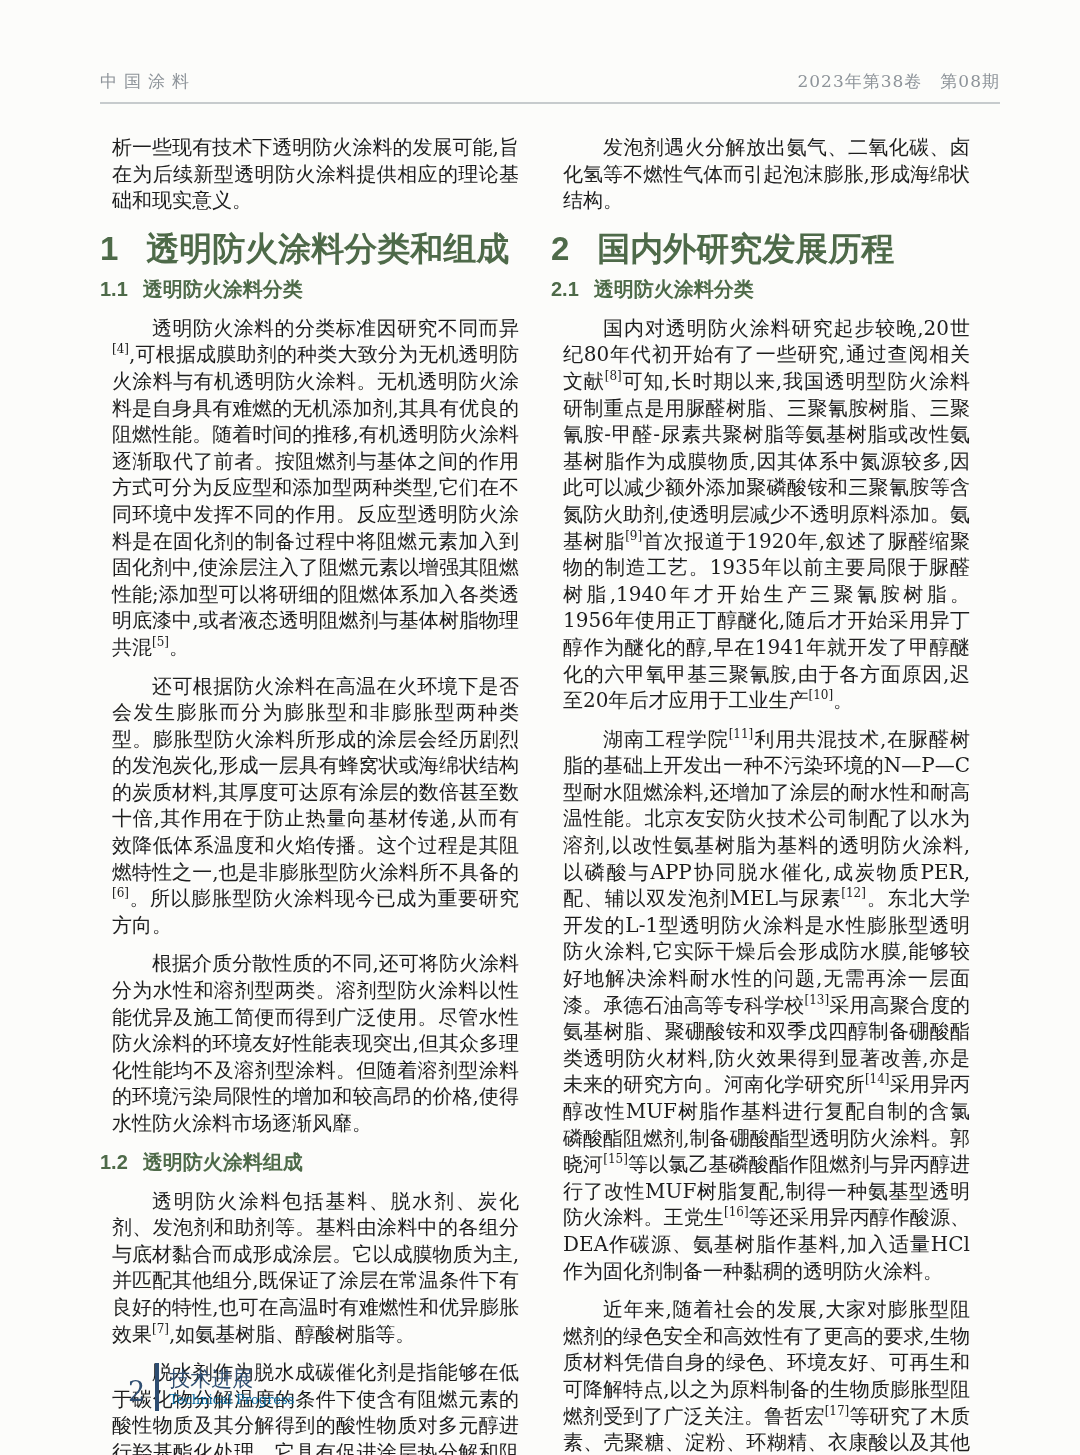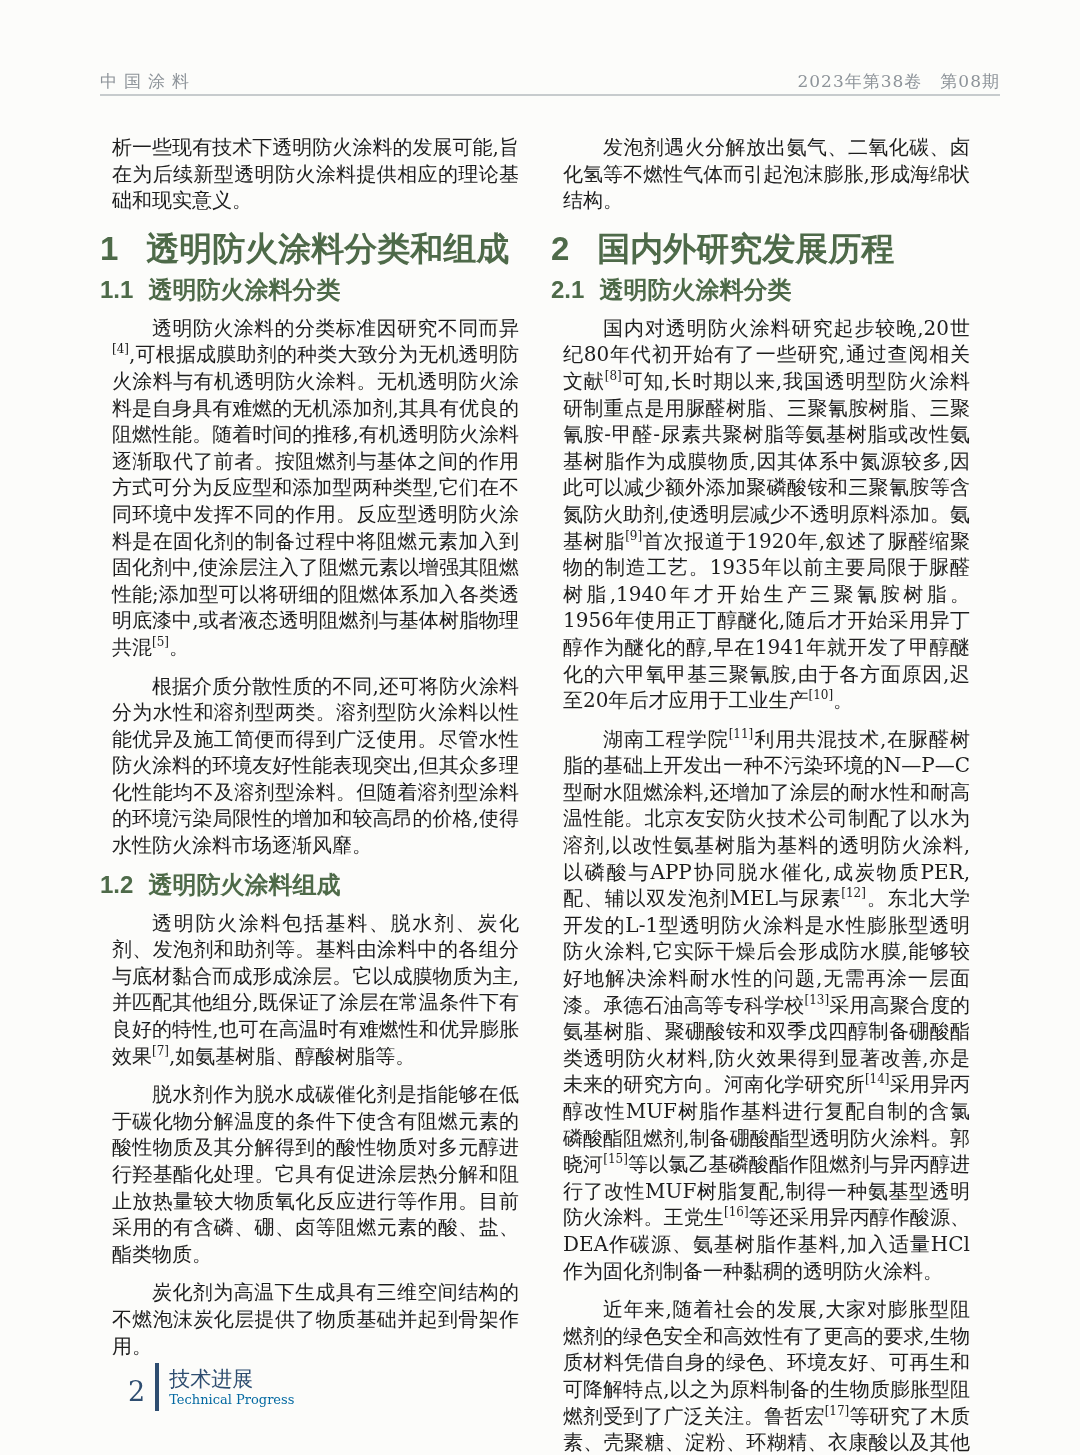--- a/index.html
+++ b/index.html
@@ -12,21 +12,21 @@
     position:relative;
     width:1080px;height:1455px;
     background:#fcfcfa;
     color:#1d1d1d;
     overflow:hidden;
   }
   
   .runhead{
     position:absolute; left:100px; top:70px; width:900px;
     display:flex; justify-content:space-between; align-items:flex-end;
-    padding-bottom:1px;
+    padding-bottom:9px;
     border-bottom:2px solid #c7cbcd;
     color:#8d9399;
     font-size:17px;
   }
   .runhead .journal{letter-spacing:7px;}
   .runhead .issue{letter-spacing:1px;}
   
   .content{
     position:absolute; left:100px; top:122px; width:882px;
     display:flex; gap:20px;
@@ -44,21 +44,21 @@
   .h-sec{
     margin:18px 0 10px 0;
     font-family:"Liberation Sans", sans-serif;
     font-weight:bold; font-size:33px; line-height:34px;
     color:#4e6a49; text-indent:0; text-align:left;
   }
   .h-sec .h-num{margin-right:28px;}
   .h-sub{
     margin:6px 0 4px 0;
     font-family:"Liberation Sans", sans-serif;
-    font-weight:bold; font-size:24px; line-height:27px;
+    font-weight:bold; font-size:20px; line-height:27px;
     color:#4e6a49; text-indent:0; text-align:left;
   }
   .h-sub .h-num{margin-right:15px;}
   
   .footer{
     position:absolute; left:128px; top:1363px;
     display:flex; align-items:stretch; height:48px;
   }
   .footer .pageno{
     align-self:flex-end;
@@ -94,20 +94,21 @@
 
       <div class="h-sec">
         <span class="h-num">1</span><span>透明防火涂料分类和组成</span>
       </div>
 
       <div class="h-sub">
         <span class="h-num">1.1</span><span>透明防火涂料分类</span>
       </div>
 
       <p>透明防火涂料的分类标准因研究不同而异<sup>[4]</sup>,可根据成膜助剂的种类大致分为无机透明防火涂料与有机透明防火涂料。无机透明防火涂料是自身具有难燃的无机添加剂,其具有优良的阻燃性能。随着时间的推移,有机透明防火涂料逐渐取代了前者。按阻燃剂与基体之间的作用方式可分为反应型和添加型两种类型,它们在不同环境中发挥不同的作用。反应型透明防火涂料是在固化剂的制备过程中将阻燃元素加入到固化剂中,使涂层注入了阻燃元素以增强其阻燃性能;添加型可以将研细的阻燃体系加入各类透明底漆中,或者液态透明阻燃剂与基体树脂物理共混<sup>[5]</sup>。</p>
+      <p>还可根据防火涂料在高温在火环境下是否会发生膨胀而分为膨胀型和非膨胀型两种类型。膨胀型防火涂料所形成的涂层会经历剧烈的发泡炭化,形成一层具有蜂窝状或海绵状结构的炭质材料,其厚度可达原有涂层的数倍甚至数十倍,其作用在于防止热量向基材传递,从而有效降低体系温度和火焰传播。这个过程是其阻燃特性之一,也是非膨胀型防火涂料所不具备的<sup>[6]</sup>。所以膨胀型防火涂料现今已成为重要研究方向。</p>
       <p>根据介质分散性质的不同,还可将防火涂料分为水性和溶剂型两类。溶剂型防火涂料以性能优异及施工简便而得到广泛使用。尽管水性防火涂料的环境友好性能表现突出,但其众多理化性能均不及溶剂型涂料。但随着溶剂型涂料的环境污染局限性的增加和较高昂的价格,使得水性防火涂料市场逐渐风靡。</p>
 
       <div class="h-sub">
         <span class="h-num">1.2</span><span>透明防火涂料组成</span>
       </div>
 
       <p>透明防火涂料包括基料、脱水剂、炭化剂、发泡剂和助剂等。基料由涂料中的各组分与底材黏合而成形成涂层。它以成膜物质为主,并匹配其他组分,既保证了涂层在常温条件下有良好的特性,也可在高温时有难燃性和优异膨胀效果<sup>[7]</sup>,如氨基树脂、醇酸树脂等。</p>
       <p>脱水剂作为脱水成碳催化剂是指能够在低于碳化物分解温度的条件下使含有阻燃元素的酸性物质及其分解得到的酸性物质对多元醇进行羟基酯化处理。它具有促进涂层热分解和阻止放热量较大物质氧化反应进行等作用。目前采用的有含磷、硼、卤等阻燃元素的酸、盐、酯类物质。</p>
       <p>炭化剂为高温下生成具有三维空间结构的不燃泡沫炭化层提供了物质基础并起到骨架作用。</p>
     </div>

